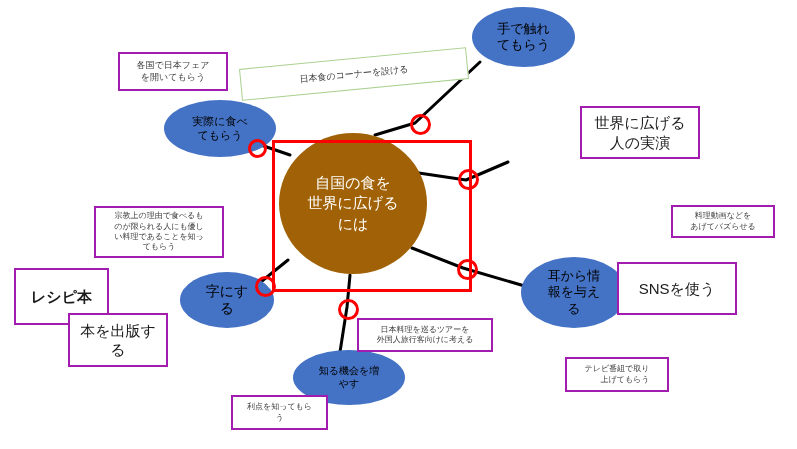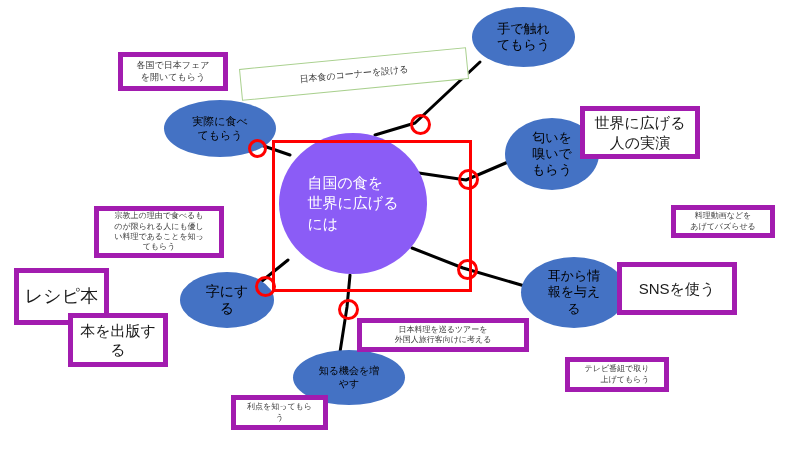--- a/index.html
+++ b/index.html
@@ -34,34 +34,35 @@
     justify-content: center;
     text-align: center;
     color: #000000;
     line-height: 1.25;
     box-sizing: border-box;
     padding: 2px 6px;
     z-index: 3;
   }
   .node-core {
     position: absolute;
-    background: #8b5cf6;
+    background: #a16207;
     border-radius: 50%;
     display: flex;
     align-items: center;
     justify-content: center;
+    text-align: center;
     color: #ffffff;
     line-height: 1.35;
     box-sizing: border-box;
     z-index: 3;
   }
   .note-box {
     position: absolute;
     background: #ffffff;
-    border: 5px solid #a21caf;
+    border: 2px solid #a21caf;
     color: #3b3b3b;
     display: flex;
     align-items: center;
     justify-content: center;
     text-align: center;
     line-height: 1.3;
     box-sizing: border-box;
     padding: 2px 4px;
     z-index: 4;
   }
@@ -125,25 +126,20 @@
   <div class="node-ellipse" style="left:164px; top:100px; width:112px; height:57px; font-size:11px;">
     <span style="white-space:pre-line;">実際に食べ
 てもらう</span>
   </div>
 
   <div class="node-ellipse" style="left:472px; top:7px; width:103px; height:60px; font-size:13px;">
     <span style="white-space:pre-line;">手で触れ
 てもらう</span>
   </div>
 
-  <div class="node-ellipse" style="left:505px; top:118px; width:94px; height:72px; font-size:13px;">
-    <span style="white-space:pre-line;">匂いを
-嗅いで
-もらう</span>
-  </div>
 
   <div class="node-ellipse" style="left:521px; top:257px; width:106px; height:71px; font-size:13px;">
     <span style="white-space:pre-line;">耳から情
 報を与え
 る</span>
   </div>
 
   <div class="node-ellipse" style="left:293px; top:350px; width:112px; height:55px; font-size:10px;">
     <span style="white-space:pre-line;">知る機会を増
 やす</span>
@@ -175,38 +171,38 @@
   <div class="note-box" style="left:671px; top:205px; width:104px; height:33px; font-size:8px;">
     <span style="white-space:pre-line;">料理動画などを
 あげてバズらせる</span>
   </div>
 
   <div class="note-box" style="left:565px; top:357px; width:104px; height:35px; font-size:8px;">
     <span style="white-space:pre-line;text-align:right;">テレビ番組で取り
 上げてもらう</span>
   </div>
 
-  <div class="note-box" style="left:357px; top:318px; width:172px; height:34px; font-size:8px;">
+  <div class="note-box" style="left:357px; top:318px; width:136px; height:34px; font-size:8px;">
     <span style="white-space:pre-line;">日本料理を巡るツアーを
 外国人旅行客向けに考える</span>
   </div>
 
   <div class="note-box" style="left:231px; top:395px; width:97px; height:35px; font-size:8px;">
     <span style="white-space:pre-line;">利点を知ってもら
 う</span>
   </div>
 
   <div class="note-box" style="left:94px; top:206px; width:130px; height:52px; font-size:8px;">
     <span style="white-space:pre-line;">宗教上の理由で食べるも
 のが限られる人にも優し
 い料理であることを知っ
 てもらう</span>
   </div>
 
-  <div class="note-box plain" style="left:14px; top:268px; width:95px; height:57px; font-size:18px;">
+  <div class="note-box plain" style="left:14px; top:268px; width:95px; height:57px; font-size:15px;font-weight:bold;">
     <span style="white-space:pre-line;">レシピ本</span>
   </div>
 
   <div class="note-box plain" style="left:68px; top:313px; width:100px; height:54px; font-size:15px;">
     <span style="white-space:pre-line;">本を出版す
 る</span>
   </div>
 
   <div class="highlight-rect" style="left:272px; top:140px; width:200px; height:152px;"></div>
 

